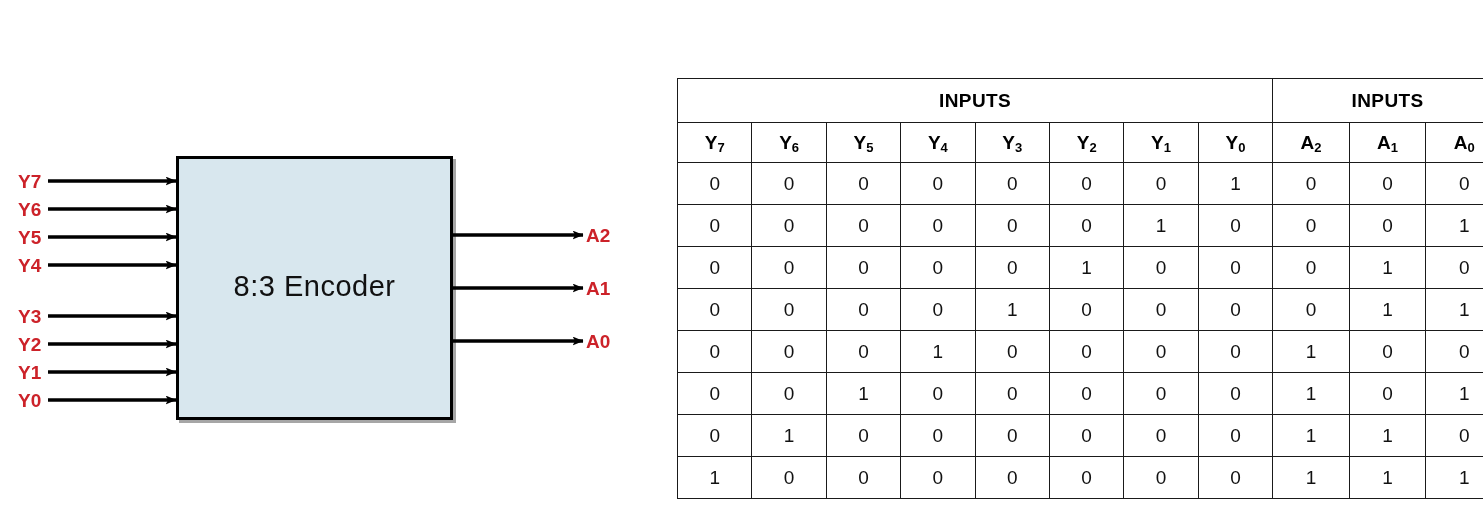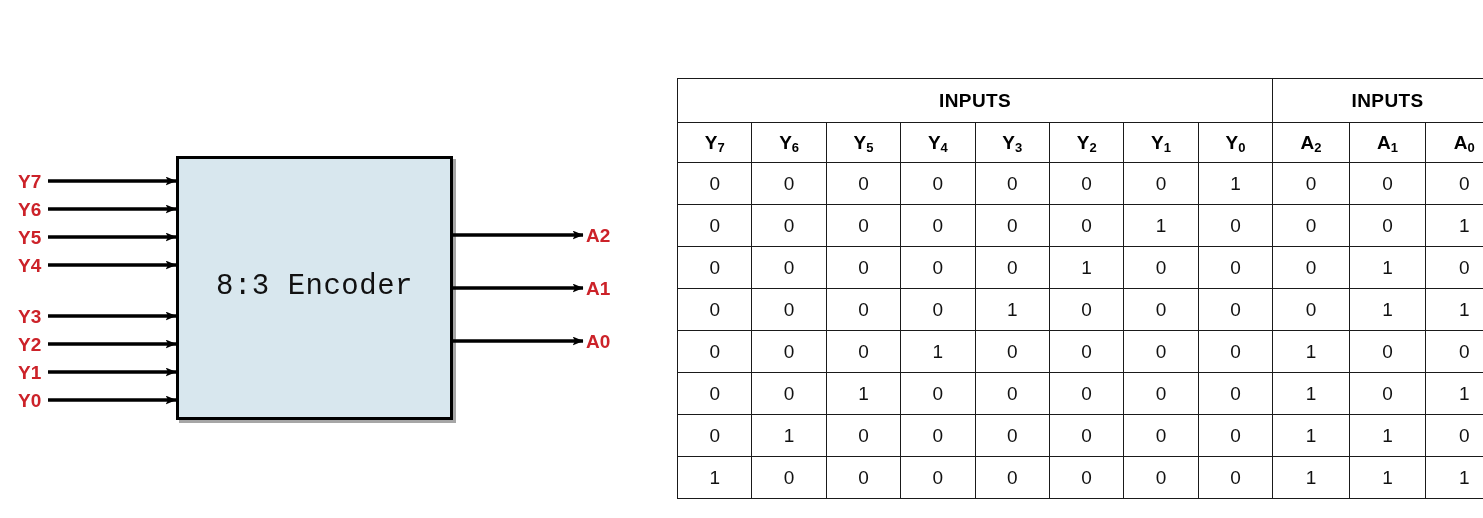--- a/index.html
+++ b/index.html
@@ -51,21 +51,21 @@
     border: 3px solid #000000;
     box-sizing: border-box;
     box-shadow: 3px 3px 0 rgba(0,0,0,0.35);
   }
   #encoder-title {
     position: absolute;
     left: 176px;
     top: 270px;
     width: 277px;
     text-align: center;
-    font-family: Liberation Mono, monospace;
+    font-family: Liberation Sans, sans-serif;
     font-size: 29px;
     color: #111111;
     letter-spacing: 0.5px;
     white-space: nowrap;
   }
 
   
   #truth-table-wrap {
     position: absolute;
     left: 648px;

